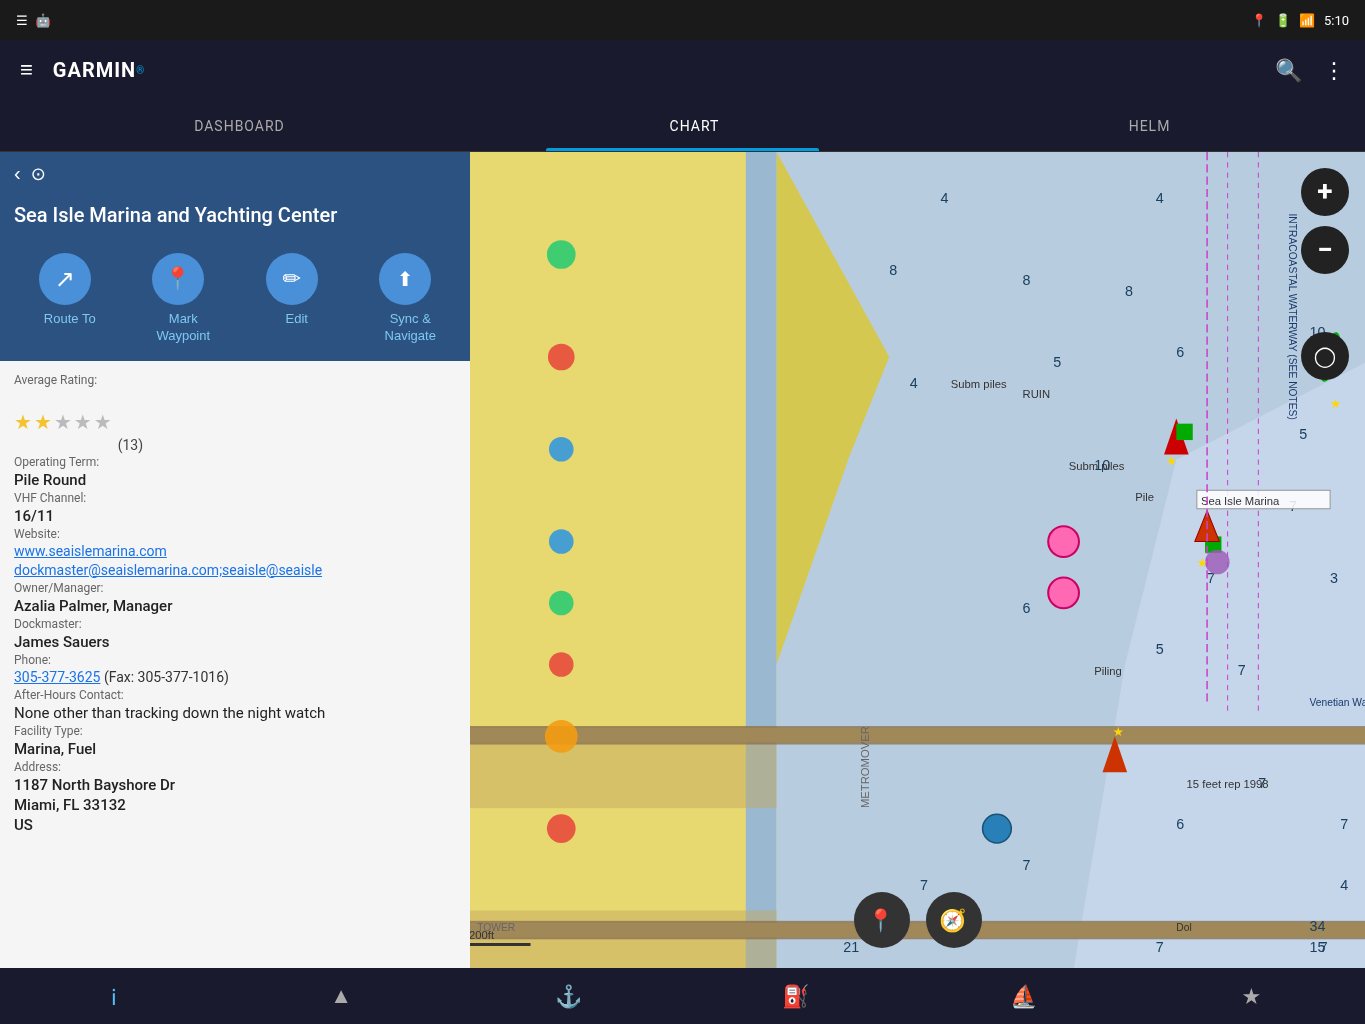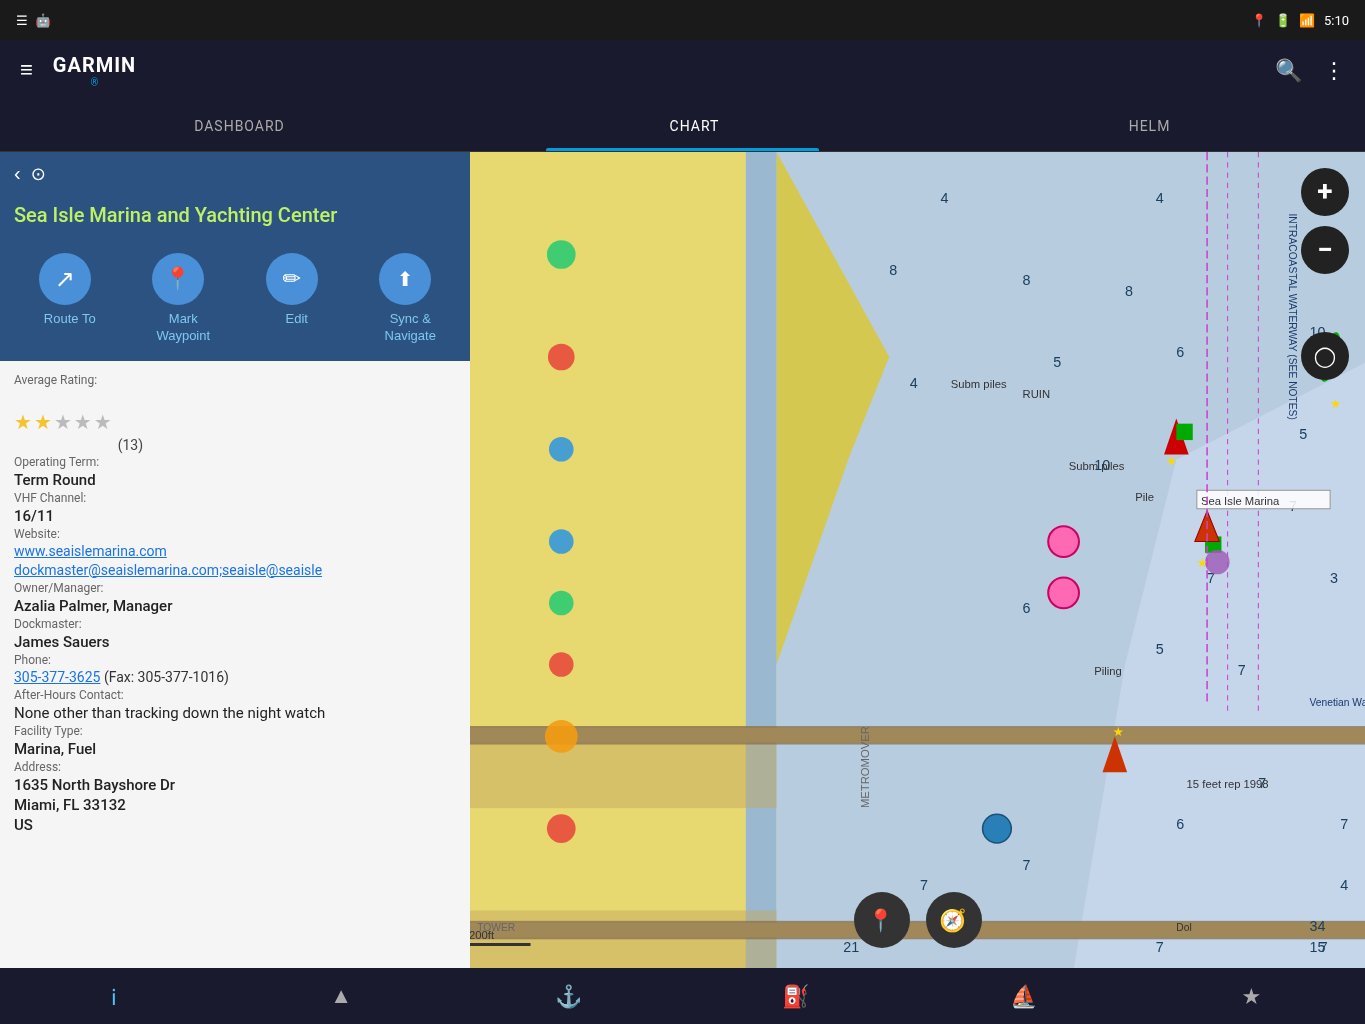--- a/index.html
+++ b/index.html
@@ -53,21 +53,21 @@
       display: flex; flex-direction: column;
     }
     .panel-header {
       background: #2c5282; padding: 10px 14px;
       display: flex; align-items: center; gap: 10px;
     }
     .back-btn { color: #fff; font-size: 20px; cursor: pointer; background: none; border: none; }
 
     .marina-title {
       background: #2c5282; padding: 8px 14px 14px;
-      color: #bef264; font-size: 20px; font-weight: 500;
+      color: #ffffff; font-size: 20px; font-weight: 500;
     }
 
     
     .action-buttons {
       background: #2c5282; padding: 12px 8px 16px;
       display: flex; justify-content: space-around;
     }
     .action-btn {
       display: flex; flex-direction: column; align-items: center; gap: 6px;
       color: #7ec8f0; font-size: 13px; cursor: pointer; background: none; border: none;
@@ -153,21 +153,21 @@
     <span>📍</span>
     <span>🔋</span>
     <span>📶</span>
     <span>5:10</span>
   </div>
 </div>
 
 <div class="app-bar">
   <div class="app-bar-left">
     <span class="hamburger-icon">≡</span>
-    <div style="display:flex;align-items:center;gap:0;flex-direction:column;">
+    <div style="display:flex;align-items:center;gap:0;">
       <span class="garmin-text">GARMIN</span>
       <span style="color:#009cde;font-size:10px;vertical-align:super;">®</span>
     </div>
   </div>
   <div class="app-bar-right">
     <span class="icon">🔍</span>
     <span class="icon">⋮</span>
   </div>
 </div>
 
@@ -236,21 +236,21 @@
             <span class="star empty">★</span>
             <span class="star empty">★</span>
             <span class="star empty">★</span>
           </div>
           <span class="rating-count">(13)</span>
         </div>
       </div>
 
       <div>
         <div class="info-label">Operating Term:</div>
-        <div class="info-value bold">Term Round</div>
+        <div class="info-value bold">Pile Round</div>
       </div>
 
       <div>
         <div class="info-label">VHF Channel:</div>
         <div class="info-value bold">16/11</div>
       </div>
 
       <div>
         <div class="info-label">Website:</div>
         <a class="info-link" href="#">www.seaislemarina.com</a>
@@ -280,21 +280,21 @@
         <div class="info-value">None other than tracking down the night watch</div>
       </div>
 
       <div>
         <div class="info-label">Facility Type:</div>
         <div class="info-value bold">Marina, Fuel</div>
       </div>
 
       <div>
         <div class="info-label">Address:</div>
-        <div class="info-value bold">1635 North Bayshore Dr</div>
+        <div class="info-value bold">1187 North Bayshore Dr</div>
         <div class="info-value bold">Miami, FL 33132</div>
         <div class="info-value bold">US</div>
       </div>
 
     </div>
   </div>
 
   <div class="map-area">
     
     <svg width="100%" height="100%" viewBox="0 0 895 796" preserveAspectRatio="xMidYMid slice">

